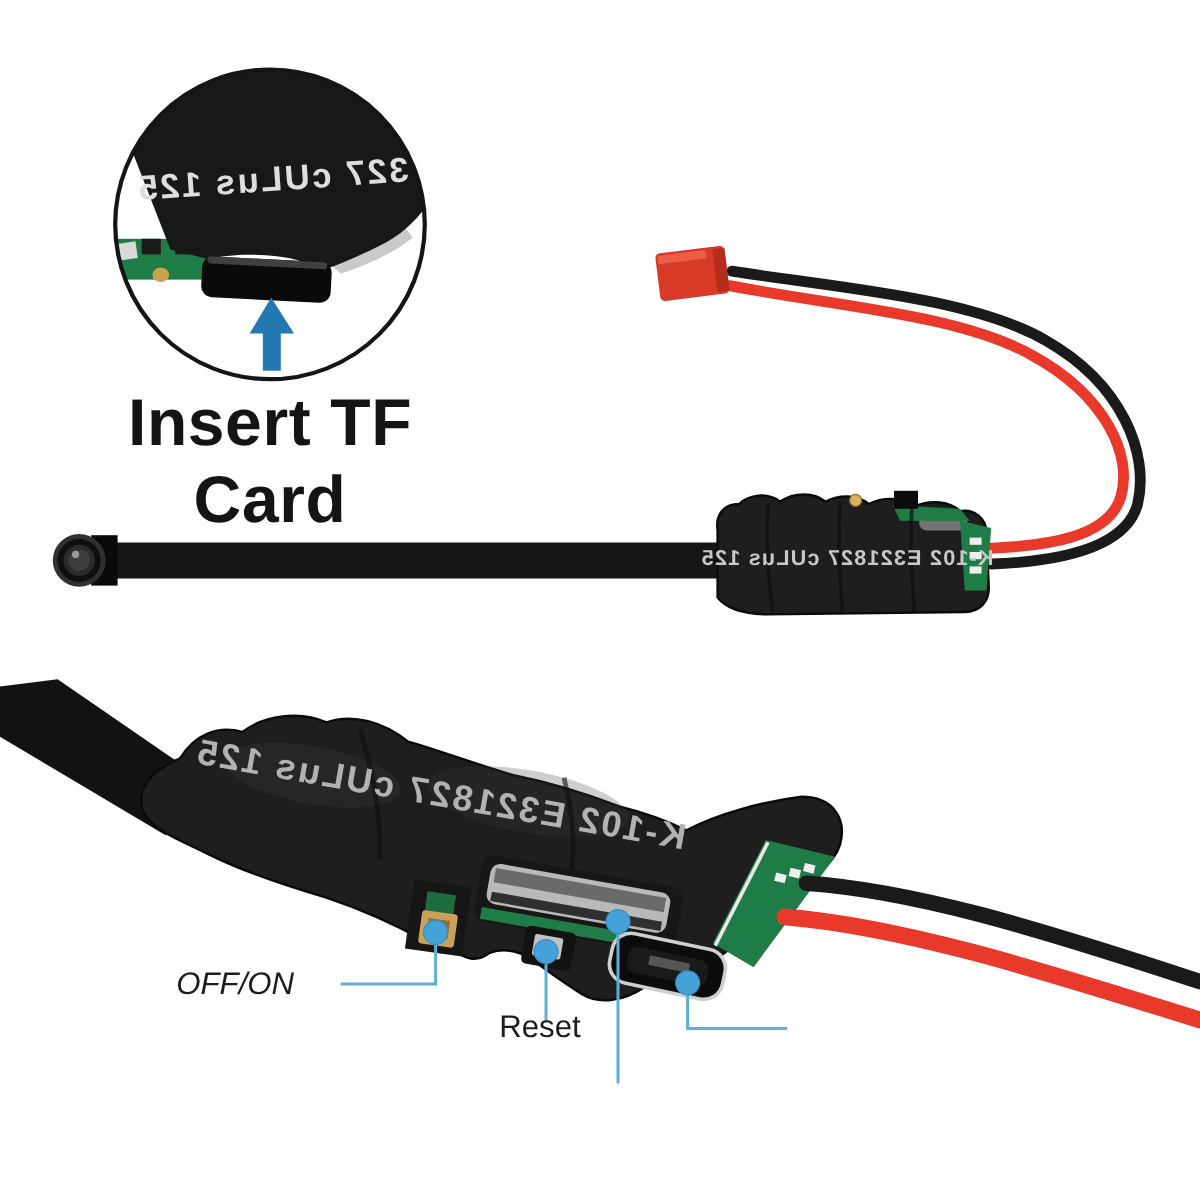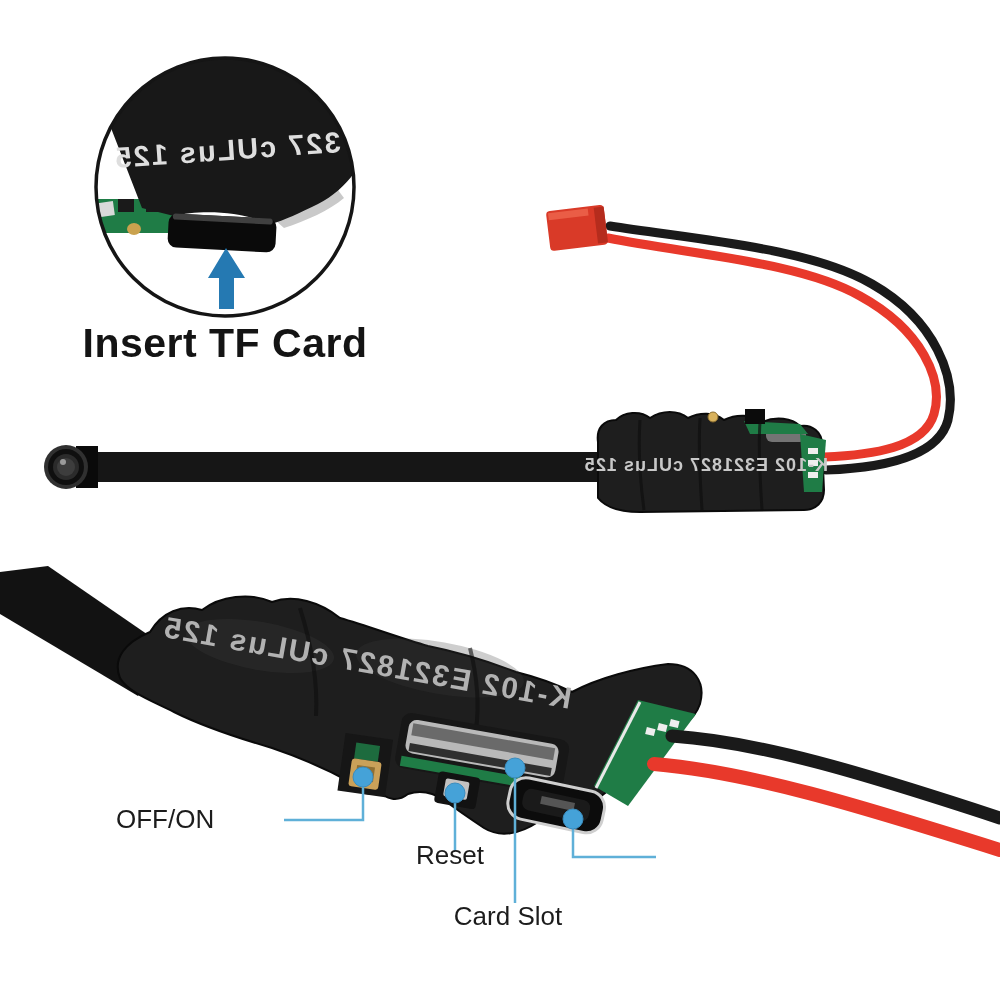--- a/index.html
+++ b/index.html
@@ -15,29 +15,29 @@
   .arrow-fill   { fill:var(--arrow_blue,#2579b2); }
   .wire-red     { stroke:var(--wire_red,#e8392b); fill:none; stroke-linecap:round; }
   .wire-black   { stroke:var(--wire_black,#1a1a1a); fill:none; stroke-linecap:round; }
   .pcb          { fill:var(--pcb_green,#1f7c46); }
   .body-black   { fill:#1e1e1e; stroke:#0a0a0a; stroke-width:2; stroke-linejoin:round; }
 
   
   .txt { position:absolute; display:block; color:var(--label_text,#1c1c1c); }
   .caption { font-size:26px; }
   #insert-tf-label { left:58px; top:320px; width:334px; text-align:center;
-    font-size:41px; font-weight:bold; color:#141414; letter-spacing:.5px; }
+    font-size:55px; font-weight:bold; color:#141414; letter-spacing:.5px; }
   .sticker { color:#c8c8c8; font-weight:600; white-space:nowrap; text-align:center; }
   #inset-sticker  { left:98px;  top:134px; width:258px; font-size:29px; letter-spacing:2px;
     color:#dedede; transform:rotate(-4deg) scaleX(-1); }
   #middle-sticker { left:584px; top:455px; width:244px; font-size:18px; letter-spacing:1px;
     transform:scaleX(-1); }
   #bottom-sticker { left:146px; top:646px; width:442px; font-size:30px; letter-spacing:2px;
     color:#b2b2b2; transform:rotate(10deg) scaleX(-1); }
-  #label-offon { left:116px; top:804px; width:160px; text-align:left; }
+  #label-offon { left:116px; top:804px; width:160px; text-align:center;font-style:italic; }
   #label-reset { left:390px; top:840px; width:120px; text-align:center; }
   #label-sd    { left:427px; top:903px; width:162px; text-align:center; line-height:27px; }
   #label-usb   { left:622px; top:827px; width:164px; text-align:center; line-height:27px; }
 </style>
 </head>
 <body>
 
 <div class="stage">
 
   <svg width="1000" height="1000" viewBox="0 0 1000 1000">
@@ -184,15 +184,14 @@
 
   <div class="txt" id="insert-tf-label">Insert TF Card</div>
 
   <div class="txt sticker" id="inset-sticker">327  cULus  125</div>
   <div class="txt sticker" id="middle-sticker">K-102  E321827  cULus 125</div>
   <div class="txt sticker" id="bottom-sticker">K-102  E321827  cULus 125</div>
 
   <div class="txt caption" id="label-offon">OFF/ON</div>
   <div class="txt caption" id="label-reset">Reset</div>
   <div class="txt caption" id="label-sd">
-    <div>Card Slot</div>
   </div>
 </div>
 
 </body></html>

